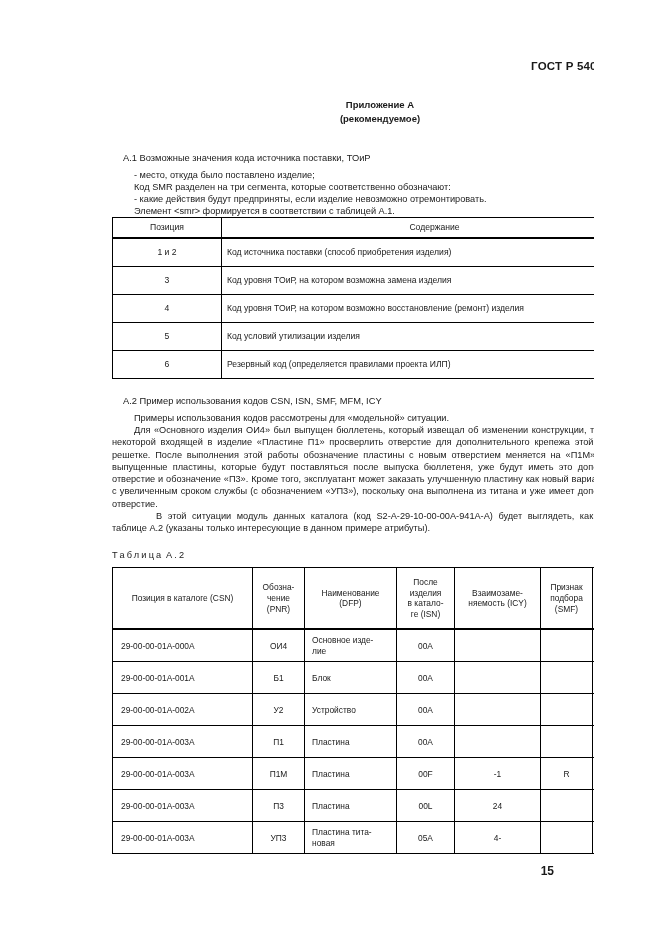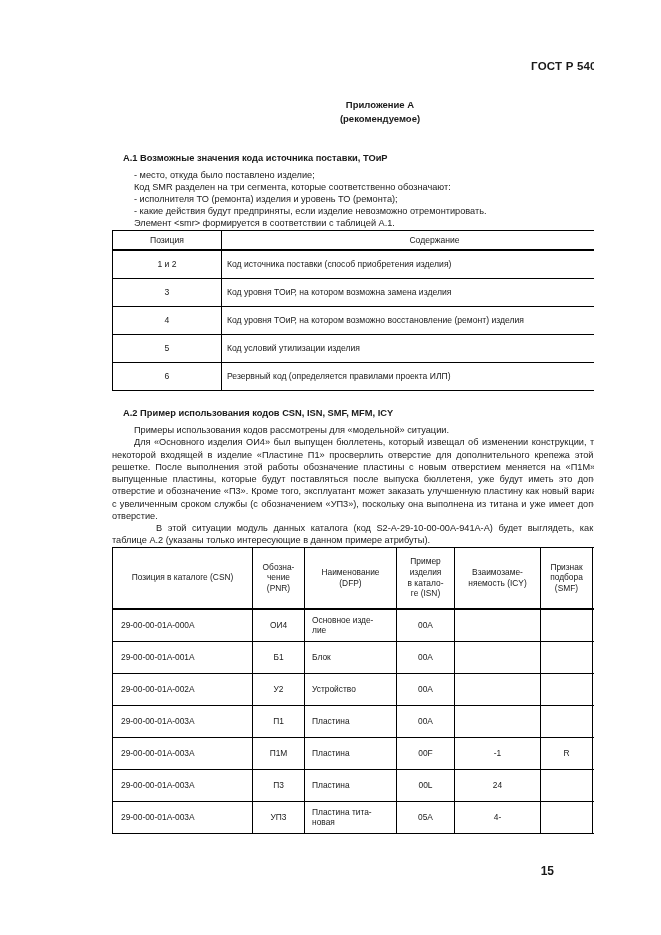--- a/index.html
+++ b/index.html
@@ -52,21 +52,21 @@
   .annex-title {
     text-align: center;
     font-size: 11px;
     font-weight: bold;
     margin-bottom: 22px;
   }
 
   
   .section-heading {
     font-size: 9.3px;
-    font-weight: bold;
+    font-weight: normal;
     margin: 0 0 6px 11px;
   }
   p.para {
     font-size: 9.2px;
     line-height: 1.33;
     margin: 0;
     text-align: justify;
     text-indent: 22px;
   }
   p.para.dash {
@@ -152,21 +152,20 @@
     <div class="annex-block">
       <div>Приложение А</div>
       <div>(рекомендуемое)</div>
     </div>
 
 
     <div class="section-heading">А.1  Возможные значения кода источника поставки, ТОиР</div>
 
     <p class="para dash">- место, откуда было поставлено изделие;</p>
     <p class="para">Код SMR разделен на три сегмента, которые соответственно обозначают:</p>
-    <p class="para dash">- исполнителя ТО (ремонта) изделия и уровень ТО (ремонта);</p>
     <p class="para dash">- какие действия будут предприняты, если изделие невозможно отремонтировать.</p>
     <p class="para">Элемент &lt;smr&gt; формируется в соответствии с таблицей А.1.</p>
 
 
     <table class="gost outer-thick">
       <thead>
         <tr>
           <td class="t1-pos">Позиция</td>
           <td class="t1-head-cont">Содержание</td>
         </tr>
@@ -194,20 +193,24 @@
         </tr>
       </tbody>
     </table>
 
     <div class="section-heading" style="margin-top:17px;">А.2  Пример использования кодов CSN, ISN, SMF, MFM, ICY</div>
 
     <p class="para">Примеры использования кодов рассмотрены для «модельной» ситуации.</p>
     <p class="para">Для «Основного изделия ОИ4» был выпущен бюллетень, который извещал об изменении конструкции, требующем в некоторой входящей в изделие «Пластине П1» просверлить отверстие для дополнительного крепежа этой пластины к решетке. После выполнения этой работы обозначение пластины с новым отверстием меняется на «П1М». Все вновь выпущенные пластины, которые будут поставляться после выпуска бюллетеня, уже будут иметь это дополнительное отверстие и обозначение «П3». Кроме того, эксплуатант может заказать улучшенную пластину как новый вариант такой СЧ с увеличенным сроком службы (с обозначением «УП3»), поскольку она выполнена из титана и уже имеет дополнительное отверстие.</p>
     <p class="para" style="text-indent:44px;">В этой ситуации модуль данных каталога (код S2-A-29-10-00-00A-941A-A) будет выглядеть, как показано в таблице А.2 (указаны только интересующие в данном примере атрибуты).</p>
 
+    <div class="table-caption">
+      <span class="sp">Таблица</span>
+      <span class="sp">А.2</span>
+    </div>
 
     <table class="gost a2 outer-thick">
       <colgroup>
         <col style="width:140px">
         <col style="width:52px">
         <col style="width:92px">
         <col style="width:58px">
         <col style="width:86px">
         <col style="width:52px">
         <col style="width:56px">
@@ -220,21 +223,21 @@
           <td>
             <div>Обозна-</div>
             <div>чение</div>
             <div>(PNR)</div>
           </td>
           <td>
             <div>Наименование</div>
             <div>(DFP)</div>
           </td>
           <td>
-            <div>Пример</div>
+            <div>После</div>
             <div>изделия</div>
             <div>в катало-</div>
             <div>ге (ISN)</div>
           </td>
           <td>
             <div>Взаимозаме-</div>
             <div>няемость (ICY)</div>
           </td>
           <td>
             <div>Признак</div>

